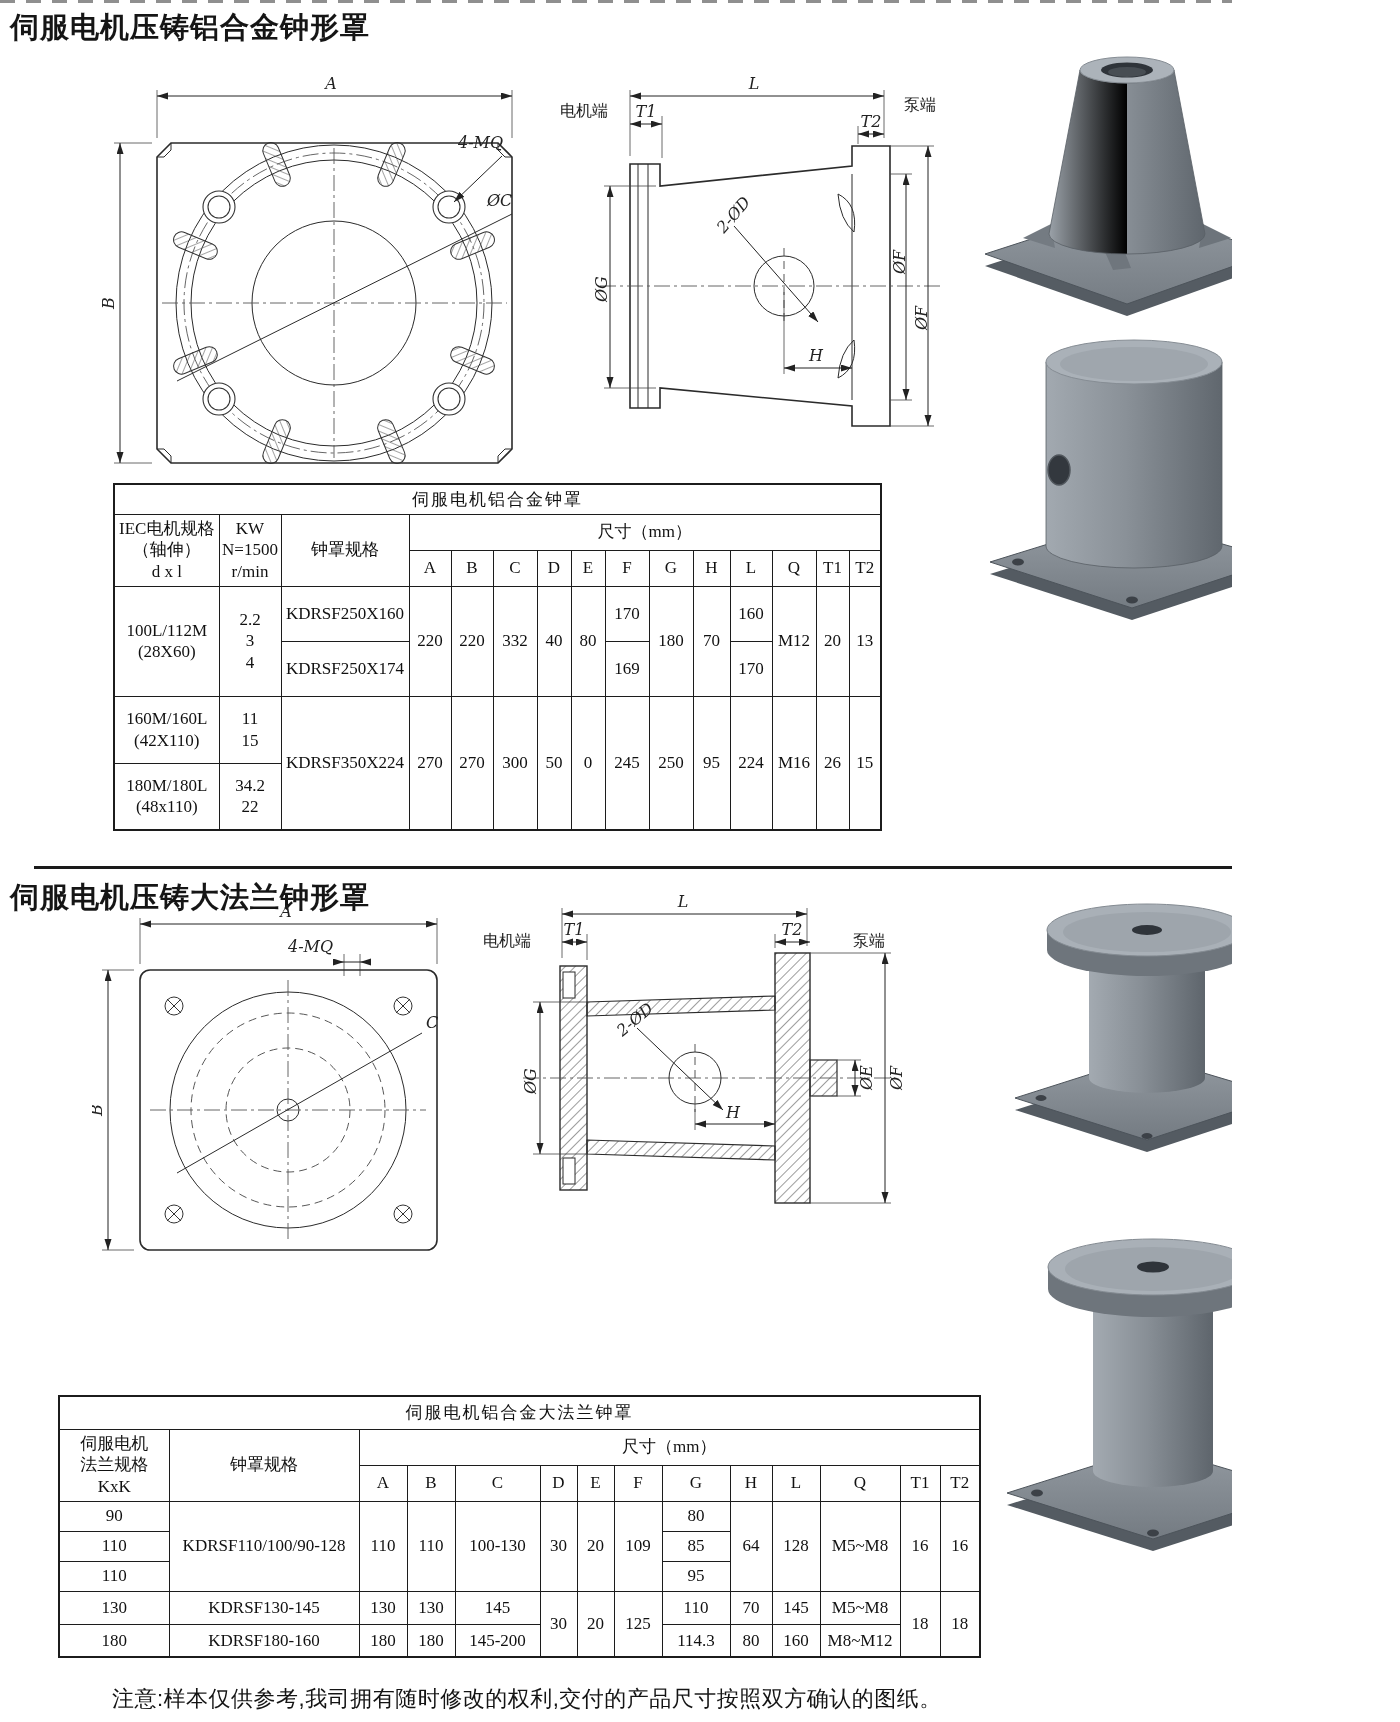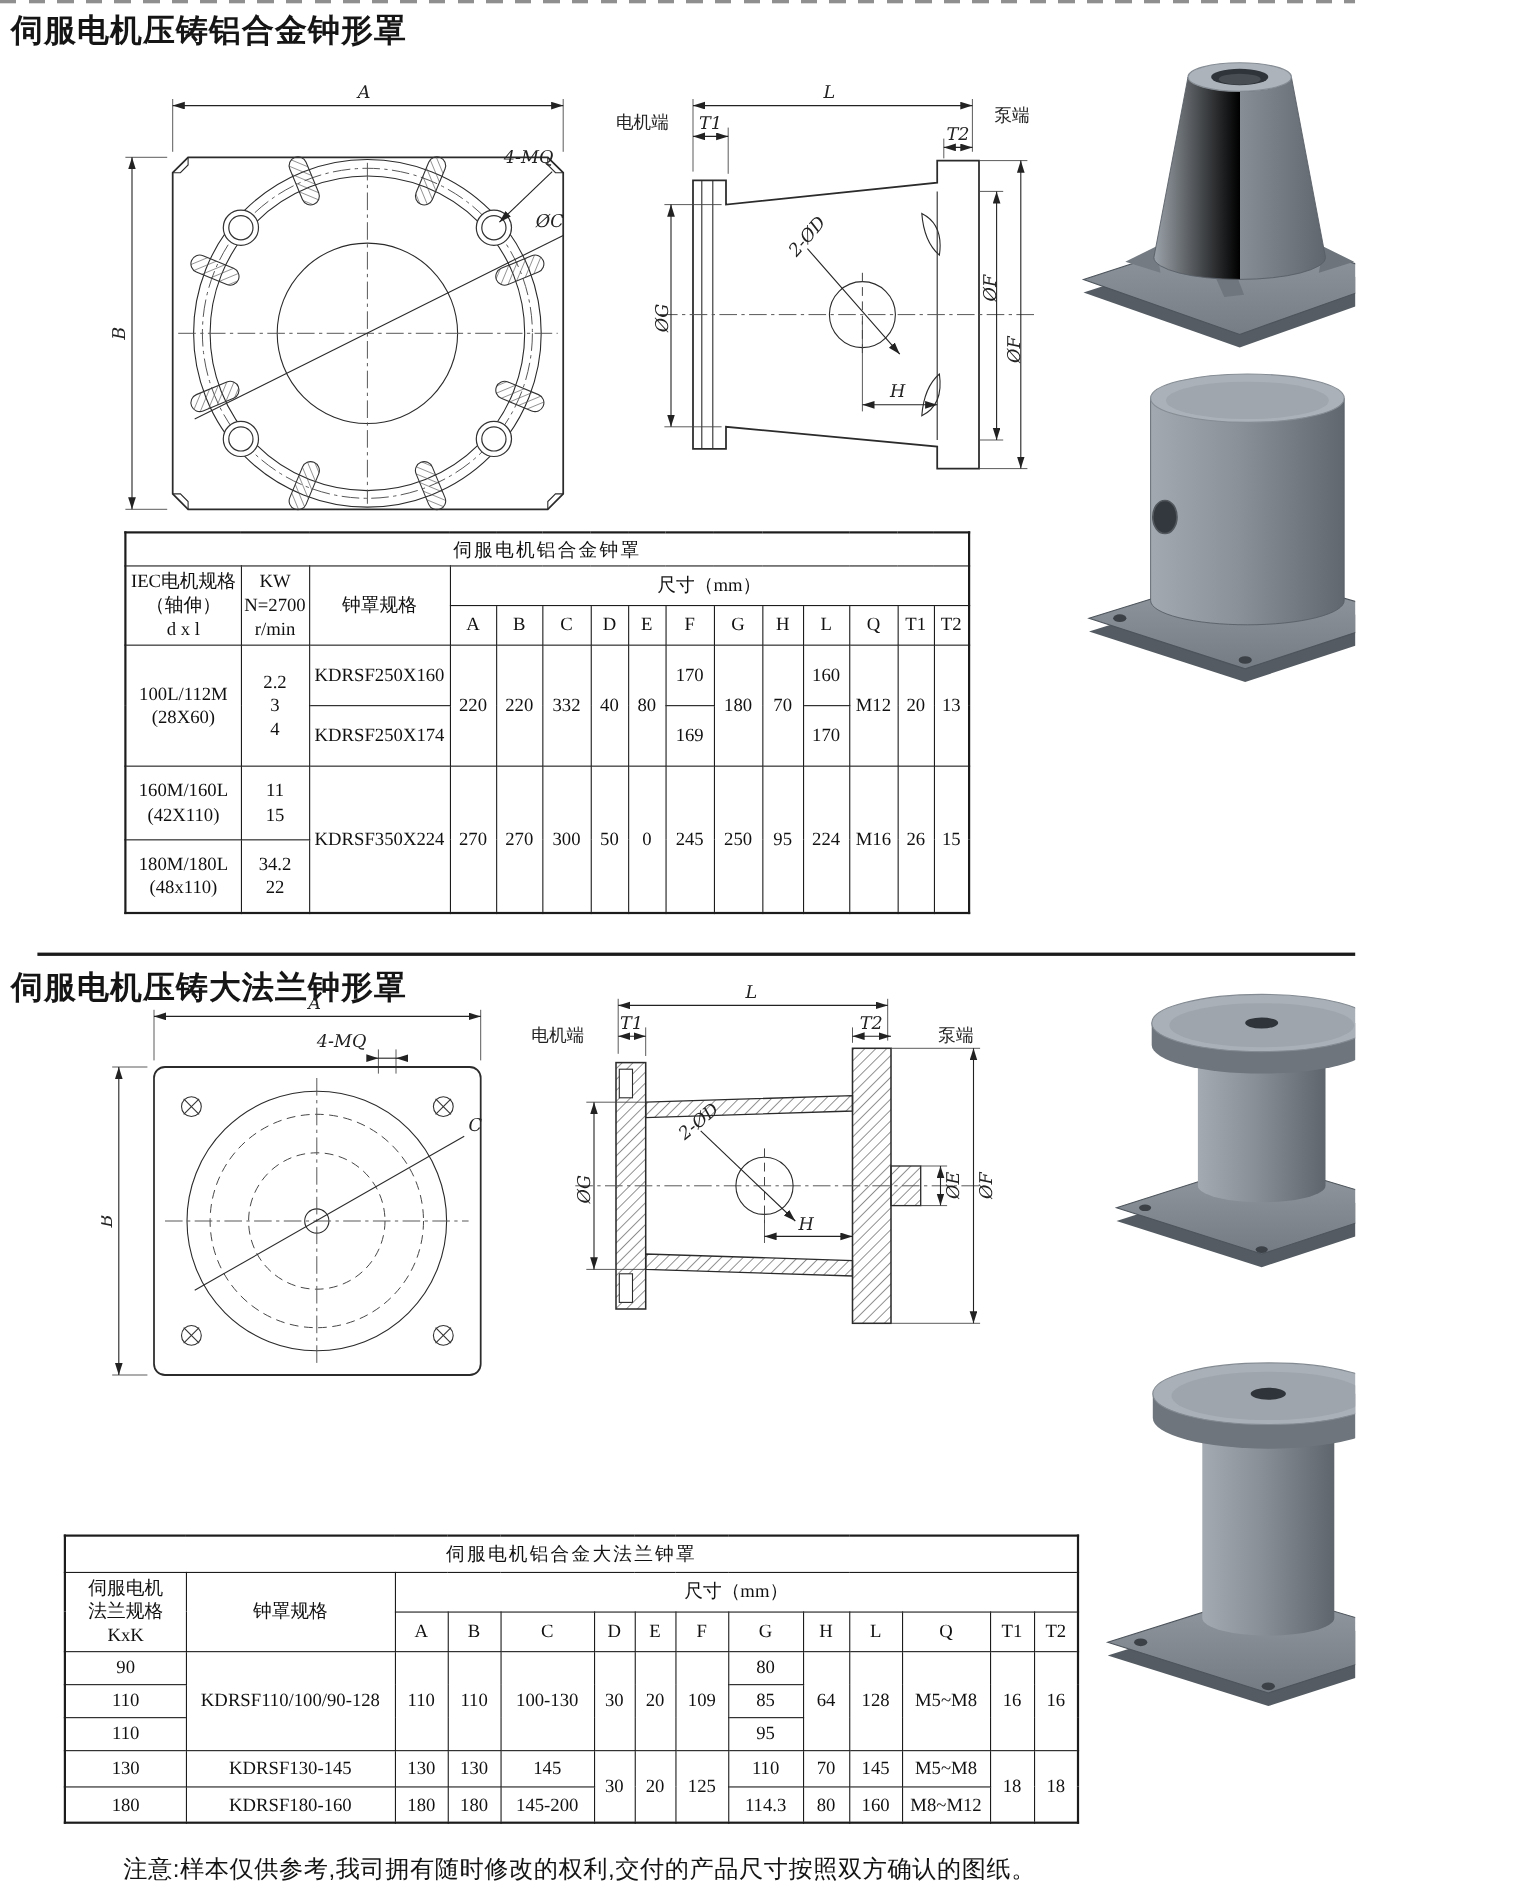--- a/index.html
+++ b/index.html
@@ -250,21 +250,21 @@
     </colgroup>
     <tbody>
         <tr style="height:30px">
           <td colspan="15" class="tt">伺服电机铝合金钟罩</td>
         </tr>
     <tr style="height:36px">
       <td rowspan="2" class="pre hz">IEC电机规格
 （轴伸）
 d x l</td>
       <td rowspan="2" class="pre hz">KW
-N=2700
+N=1500
 r/min</td>
       <td rowspan="2" class="hz">钟罩规格</td>
       <td colspan="12" class="hz">尺寸（mm）</td>
     </tr>
     <tr style="height:36px">
       <td>A</td>
       <td>B</td>
       <td>C</td>
       <td>D</td>
       <td>E</td>

